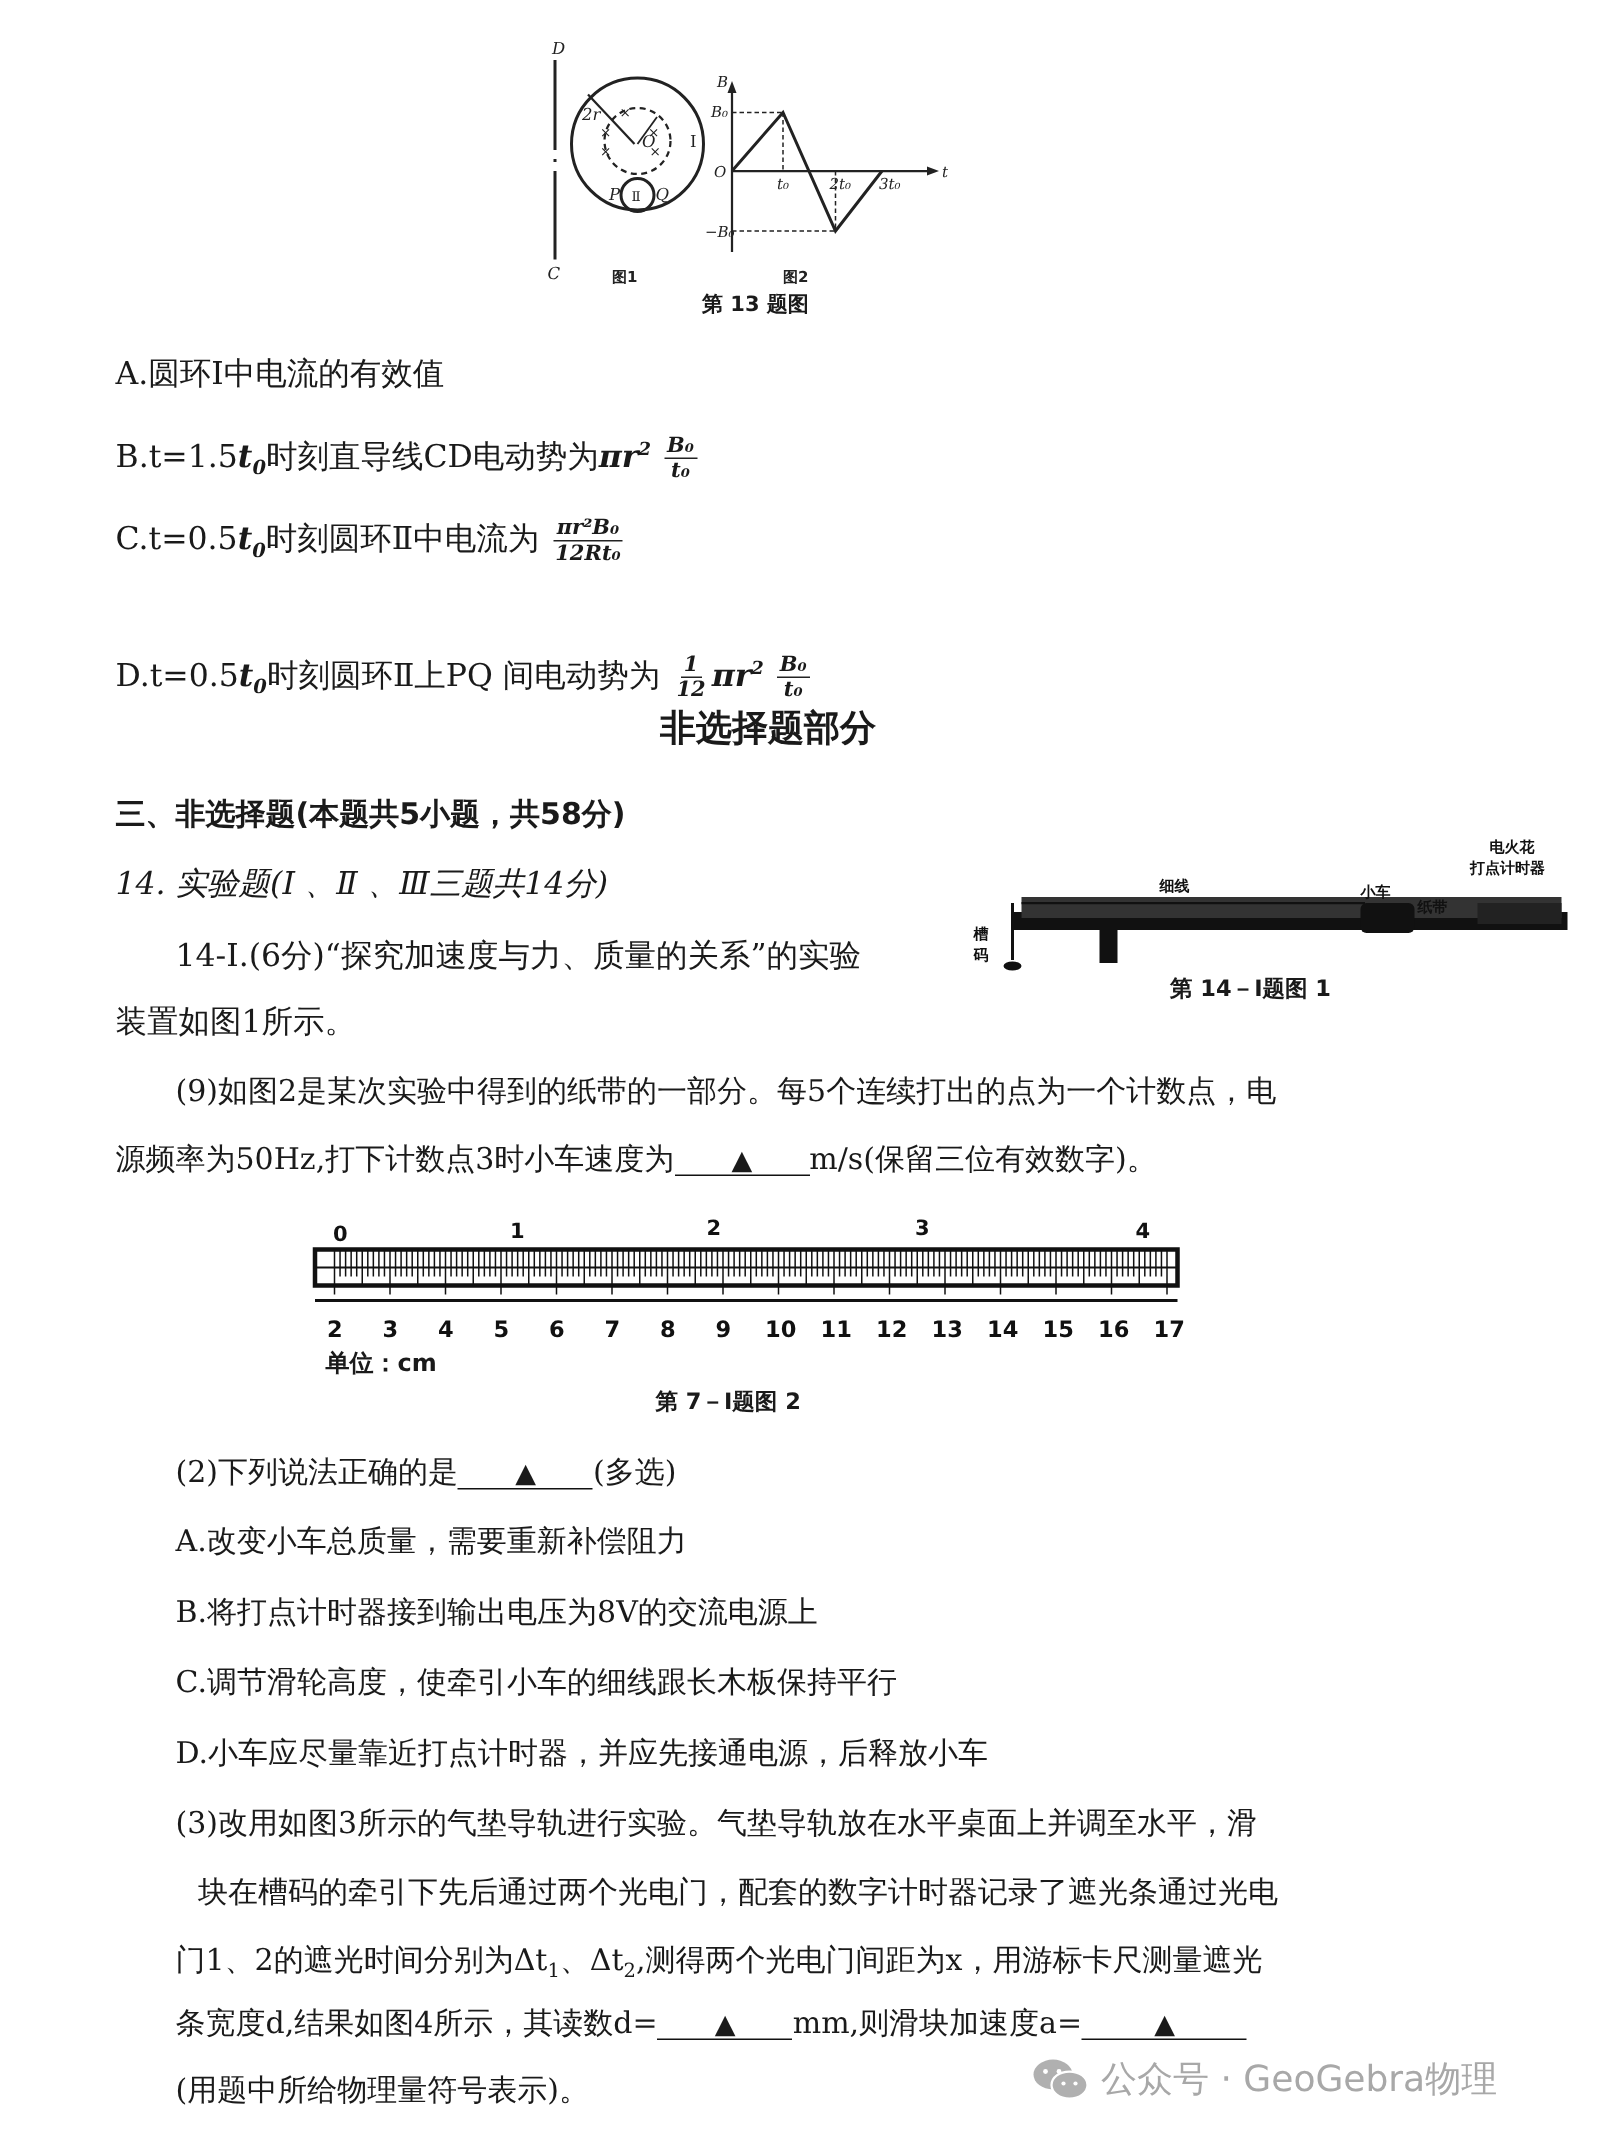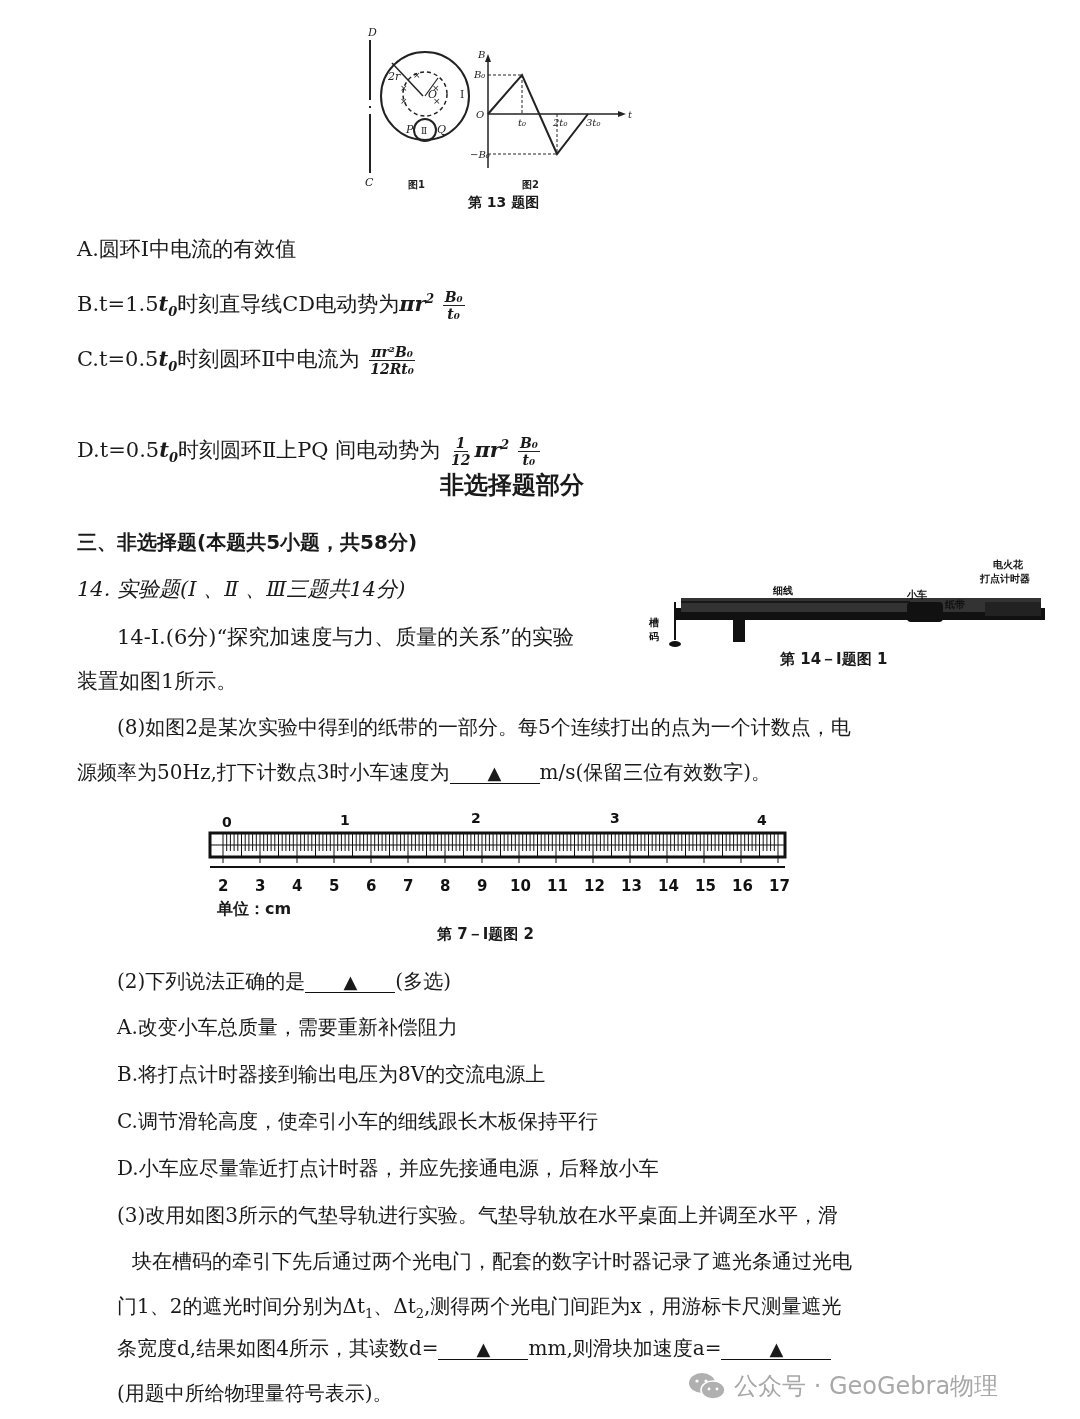--- a/index.html
+++ b/index.html
@@ -128,21 +128,21 @@
       <text x="300" y="58">纸带</text>
       <text x="348" y="18">电火花</text>
       <text x="335" y="32">打点计时器</text>
       <text x="4" y="76">槽</text>
       <text x="4" y="90">码</text>
     </g>
   </svg>
   <div class="caption" style="left:135px;top:100px;font-size:15px;">第 14－Ⅰ题图 1</div>
 </div>
 
-<div class="line" style="left:117px;top:712px;font-size:20px;">(8)如图2是某次实验中得到的纸带的一部分。每5个连续打出的点为一个计数点，电</div>
+<div class="line" style="left:117px;top:712px;font-size:20px;">(9)如图2是某次实验中得到的纸带的一部分。每5个连续打出的点为一个计数点，电</div>
 <div class="line" style="left:77px;top:757px;font-size:20px;">
   <span>源频率为50Hz,打下计数点3时小车速度为</span><span class="blank" style="width:90px;"><span class="tri">▲</span></span><span>m/s(保留三位有效数字)。</span>
 </div>
 
 <div class="abs" style="left:205px;top:805px;width:590px;height:150px;">
   <svg width="590" height="110" viewBox="0 0 590 110">
     <rect x="5" y="28" width="575" height="24" fill="#fff" stroke="#111" stroke-width="3"></rect>
     <g stroke="#111" stroke-width="1.2">
       <line x1="5" y1="40" x2="580" y2="40"></line>
     </g>

